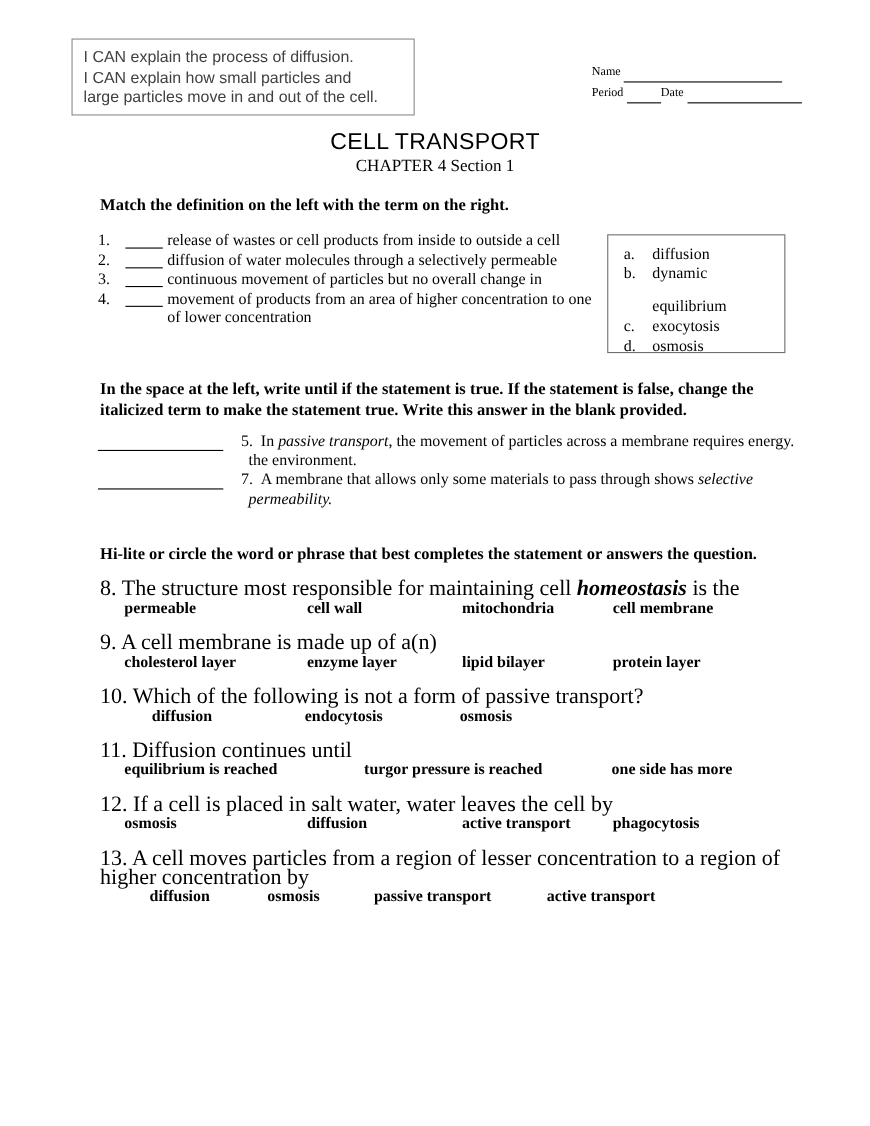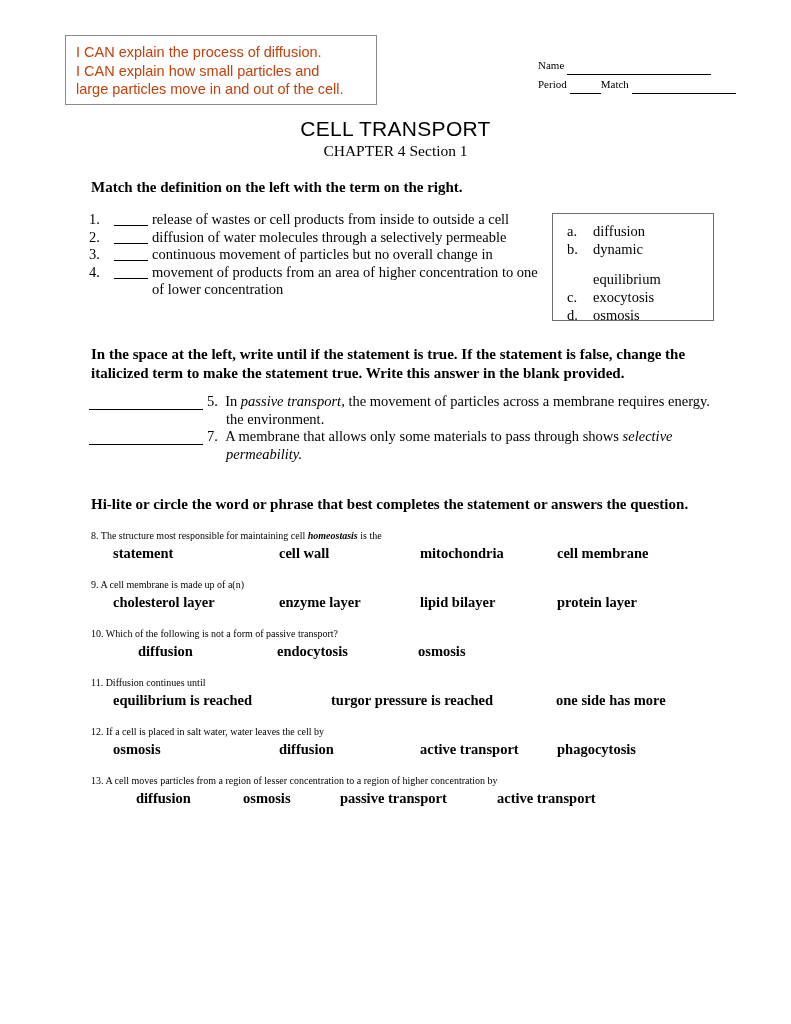--- a/index.html
+++ b/index.html
@@ -31,21 +31,21 @@
     height: 70px;
     border: 1px solid #8a8a8a;
     box-sizing: border-box;
     background: #ffffff;
   }
   .ican-inner {
     padding: 7px 0 0 10px;
     font-family: "Liberation Sans", sans-serif;
     font-size: 14.5px;
     line-height: 18.5px;
-    color: #c2410c;
+    color: #404040;
   }
   .ican-line { white-space: nowrap; }
 
   
   .namebox {
     position: absolute;
     left: 538px;
     top: 56px;
     width: 210px;
     font-size: 11px;
@@ -149,34 +149,35 @@
     position: absolute;
     left: 89px;
     top: 393px;
     width: 650px;
     font-size: 14.5px;
     line-height: 17.6px;
   }
   .tf-item {
     display: flex;
     align-items: flex-start;
+    gap: 12px;
   }
   .tf-blank {
     flex: 0 0 114px;
     border-bottom: 1px solid #000;
     height: 14px;
     margin-top: 2px;
   }
   .tf-body { flex: 1 1 auto; padding-left: 4px; }
   .tf-cont { margin-left: 137px; }
 
   
   .mc-block { position: absolute; left: 91px; width: 660px; }
   .mc-stem {
-    font-size: 10px;
+    font-size: 20px;
     line-height: 17.6px;
   }
   .mc-options {
     position: relative;
     height: 19px;
     font-weight: bold;
     font-size: 14.5px;
   }
   .mc-opt {
     position: absolute;
@@ -201,21 +202,21 @@
   </div>
 
   <div class="namebox">
     <div class="nb-row">
       <span class="nb-label">Name</span>
       <span class="rule rule-name"></span>
     </div>
     <div class="nb-row">
       <span class="nb-label">Period</span>
       <span class="rule rule-period"></span>
-      <span class="nb-label">Match</span>
+      <span class="nb-label">Date</span>
       <span class="rule rule-date"></span>
     </div>
   </div>
 
   <div class="title-main">CELL TRANSPORT</div>
   <div class="title-sub">CHAPTER 4 Section 1</div>
 
   <div class="heading" style="left:91px; top:178px;">Match the definition on the left with the term on the right.</div>
 
   <div class="match-list">
@@ -295,21 +296,21 @@
     </div>
     <div class="tf-cont"><i>permeability.</i></div>
 
   </div>
 
   <div class="heading" style="left:91px; top:495px;">Hi-lite or circle the word or phrase that best completes the statement or answers the question.</div>
 
   <div class="mc-block" style="top:527px;">
     <div class="mc-stem"><span>8. The structure most responsible for maintaining cell </span><b><i>homeostasis</i></b><span> is the</span></div>
     <div class="mc-options">
-      <span class="mc-opt" style="left:22px;">statement</span>
+      <span class="mc-opt" style="left:22px;">permeable</span>
       <span class="mc-opt" style="left:188px;">cell wall</span>
       <span class="mc-opt" style="left:329px;">mitochondria</span>
       <span class="mc-opt" style="left:466px;">cell membrane</span>
     </div>
   </div>
 
   <div class="mc-block" style="top:576px;">
     <div class="mc-stem"><span>9. A cell membrane is made up of a(n)</span></div>
     <div class="mc-options">
       <span class="mc-opt" style="left:22px;">cholesterol layer</span>

